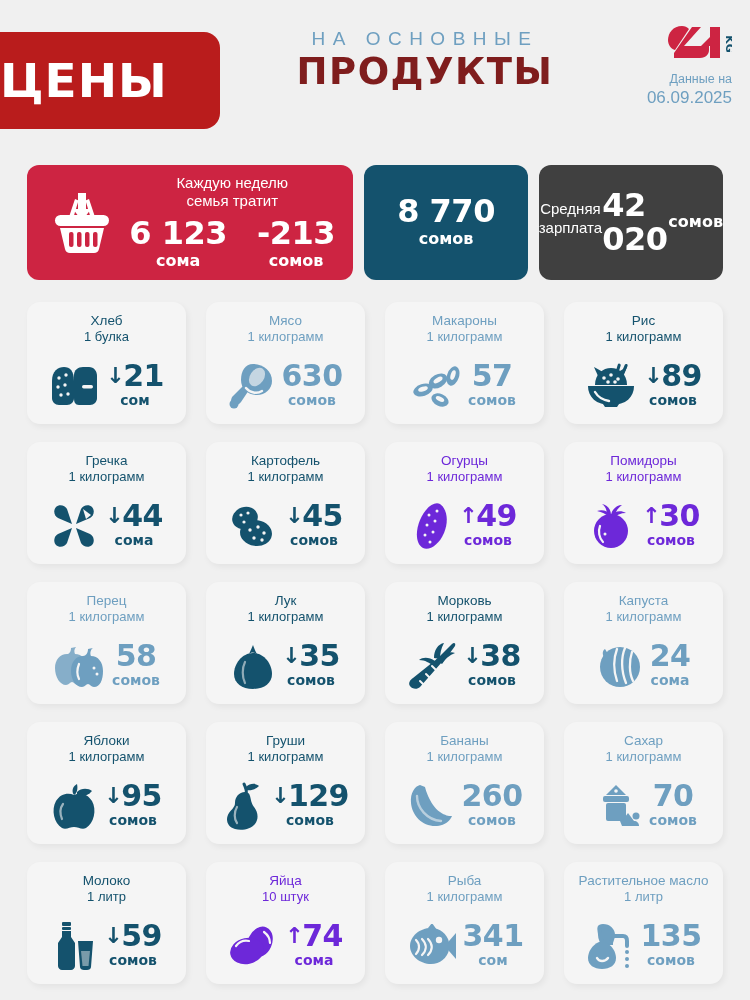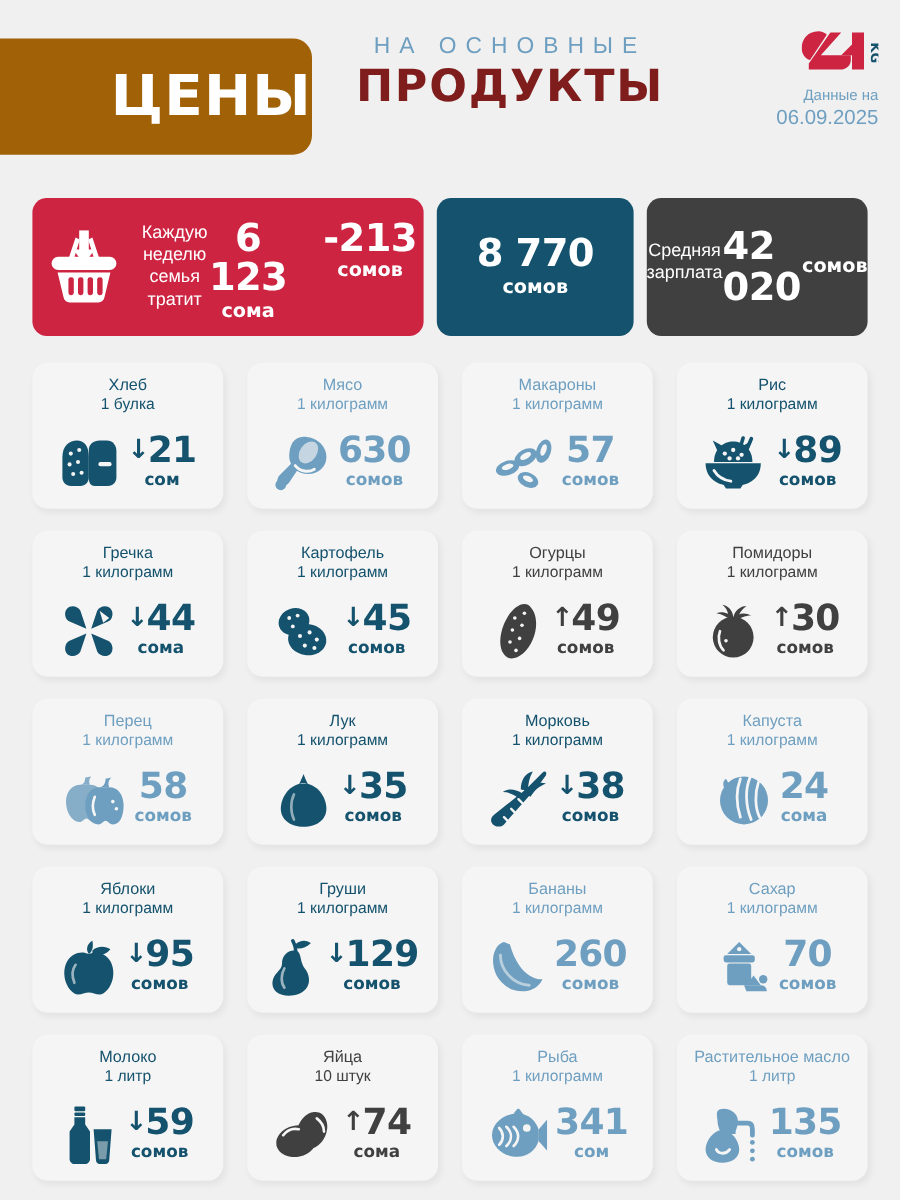--- a/index.html
+++ b/index.html
@@ -14,24 +14,24 @@
   }
 
   
   .header {
     position: relative;
     height: 150px;
   }
   .price-badge {
     position: absolute;
     left: 0; top: 32px;
-    width: 260px; height: 97px;
-    background: #a16207;
+    width: 220px; height: 97px;
+    background: #b91c1c;
     border-radius: 0 16px 16px 0;
-    display: flex; align-items: center; justify-content: flex-end;
+    display: flex; align-items: center; justify-content: flex-start;
   }
   .price-badge-text {
     color: #ffffff;
     font-size: 47px;
     font-weight: bold;
     letter-spacing: 1px;
     font-family: "DejaVu Sans", sans-serif;
   }
   .head-title {
     position: absolute;
@@ -95,21 +95,21 @@
     display: flex;
     align-items: center;
     justify-content: center;
     position: relative;
   }
   .stat-basket { width: 340px; background: #cd2442; }
   .stat-min    { width: 170px; background: #14526d; flex-direction: column; }
   .stat-sal    { width: 192px; background: #404040; flex-direction: row; }
 
   .basket-icon { margin: 0 14px 0 10px; flex: 0 0 auto; }
-  .basket-right { display: flex; align-items: center; padding-right: 6px;}
+  .basket-right { display: flex; flex-direction: column; align-items: center; padding-right: 6px;}
   .stat-caption {
     color: #ffffff;
     font-size: 15px;
     line-height: 1.25;
     text-align: center;
     font-weight: 400;
   }
   .basket-nums { display: flex; gap: 30px; margin-top: 6px; }
   .num-block { text-align: center; }
   .big-num {
@@ -185,21 +185,21 @@
     font-size: 14px;
     font-weight: bold;
     font-family: "DejaVu Sans", sans-serif;
     line-height: 1.55;
     text-align: center;
   }
 
   
   .t-dark  { color: #14526d; }
   .t-light { color: #6e9fc0; }
-  .t-red   { color: #404040; align-items: center; }
+  .t-red   { color: #6d28d9; align-items: center; }
 </style>
 </head>
 <body>
 
 <div class="header">
 
   <div class="price-badge">
     <span class="price-badge-text">ЦЕНЫ</span>
   </div>
 

